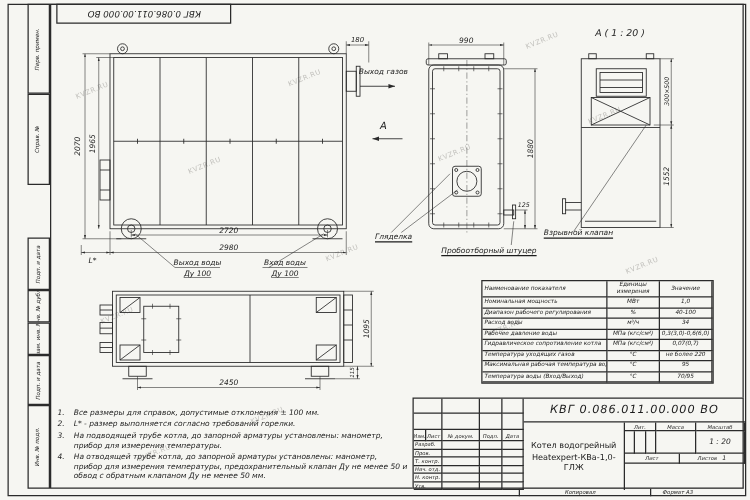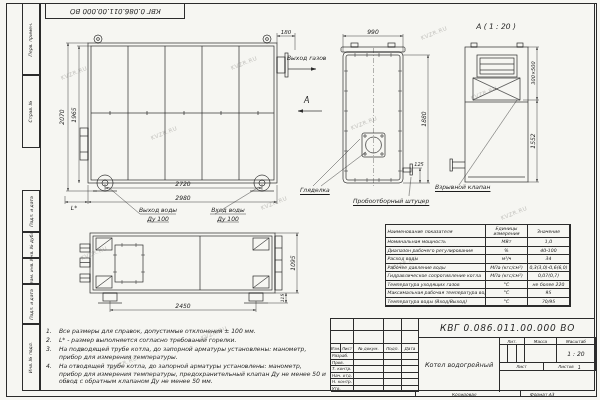--- a/index.html
+++ b/index.html
@@ -32,21 +32,21 @@
   .notes { position:absolute; left:46px; top:327px; width:280px; font-size:6px; font-style:italic; line-height:1.32; }
   .note { display:flex; margin-bottom:1px; }
   .note .n { width:13px; flex:none; }
   
   .tblock { position:absolute; left:330px; top:318px; width:265px; height:73px; border:1px solid #2b2b2b; background:#f6f6f2; }
   .tbl-grid { position:absolute; left:0; top:0; width:88px; height:73px; display:grid; grid-template-columns:10px 13px 30px 18px 17px; grid-template-rows:12px 13px 9px repeat(6, 6.5px); }
   .tbl-grid > div { border-right:1px solid #2b2b2b; border-bottom:1px solid #2b2b2b; font-size:4.2px; font-style:italic; display:flex; align-items:center; padding-left:1px; overflow:hidden; white-space:nowrap; }
   .sp2 { grid-column:span 2; }
   .cc { justify-content:center; padding-left:0 !important; }
   .tb-doc { position:absolute; left:88px; top:0; width:177px; height:19px; border-bottom:1px solid #2b2b2b; display:flex; align-items:center; justify-content:center; font-size:9px; font-style:italic; letter-spacing:.8px; white-space:nowrap; }
-  .tb-prod { position:absolute; left:88px; top:19px; width:81px; height:54px; border-right:1px solid #2b2b2b; display:flex; flex-direction:column; align-items:center; justify-content:center; gap:2px; font-size:6.5px; font-style:italic; text-align:center; }
+  .tb-prod { position:absolute; left:88px; top:19px; width:81px; height:54px; border-right:1px solid #2b2b2b; display:flex; flex-direction:column; align-items:center; justify-content:center; gap:2px; font-size:6.5px; text-align:center; }
   .tb-rgt { position:absolute; left:169px; top:19px; width:96px; height:54px; }
   .tb-rgt .cell { position:absolute; border-right:1px solid #2b2b2b; border-bottom:1px solid #2b2b2b; display:flex; align-items:center; justify-content:center; font-size:4.2px; font-style:italic; overflow:hidden; white-space:nowrap; }
   .logo-row { position:absolute; left:0; top:33px; width:96px; height:21px; display:flex; align-items:center; justify-content:center; gap:3px; }
   .logo-mark { width:11px; height:11px; background:repeating-linear-gradient(0deg,#111 0 2px,#f6f6f2 2px 3px); border:1px solid #111; flex:none; }
   .logo-word { font-weight:bold; font-size:9px; letter-spacing:.5px; }
   .companion { font-size:3.8px; line-height:1.2; font-style:italic; }
   .strip-txt { position:absolute; font-size:4.3px; font-style:italic; top:391.5px; white-space:nowrap; }
   .vsep { position:absolute; width:1px; background:#2b2b2b; top:391px; height:6px; }
 </style>
 </head>
@@ -434,20 +434,21 @@
         <div></div>
         <div></div>
       <div class="sp2">Утв.</div>
         <div></div>
         <div></div>
         <div></div>
     </div>
     <div class="tb-doc">КВГ 0.086.011.00.000 ВО</div>
     <div class="tb-prod">
       <span>Котел водогрейный</span>
+      <span>Heatexpert-КВа-1,0-ГЛЖ</span>
     </div>
     <div class="tb-rgt">
       <div class="cell" style="left:0;top:0;width:25px;height:7px">Лит.</div>
       <div class="cell" style="left:25px;top:0;width:32px;height:7px">Масса</div>
       <div class="cell" style="left:57px;top:0;width:39px;height:7px">Масштаб</div>
       <div class="cell" style="left:0;top:7px;width:8.3px;height:18px"></div>
       <div class="cell" style="left:8.3px;top:7px;width:8.3px;height:18px"></div>
       <div class="cell" style="left:16.6px;top:7px;width:8.4px;height:18px"></div>
       <div class="cell" style="left:25px;top:7px;width:32px;height:18px"></div>
       <div class="cell" style="left:57px;top:7px;width:39px;height:18px;font-size:6px">1 : 20</div>

